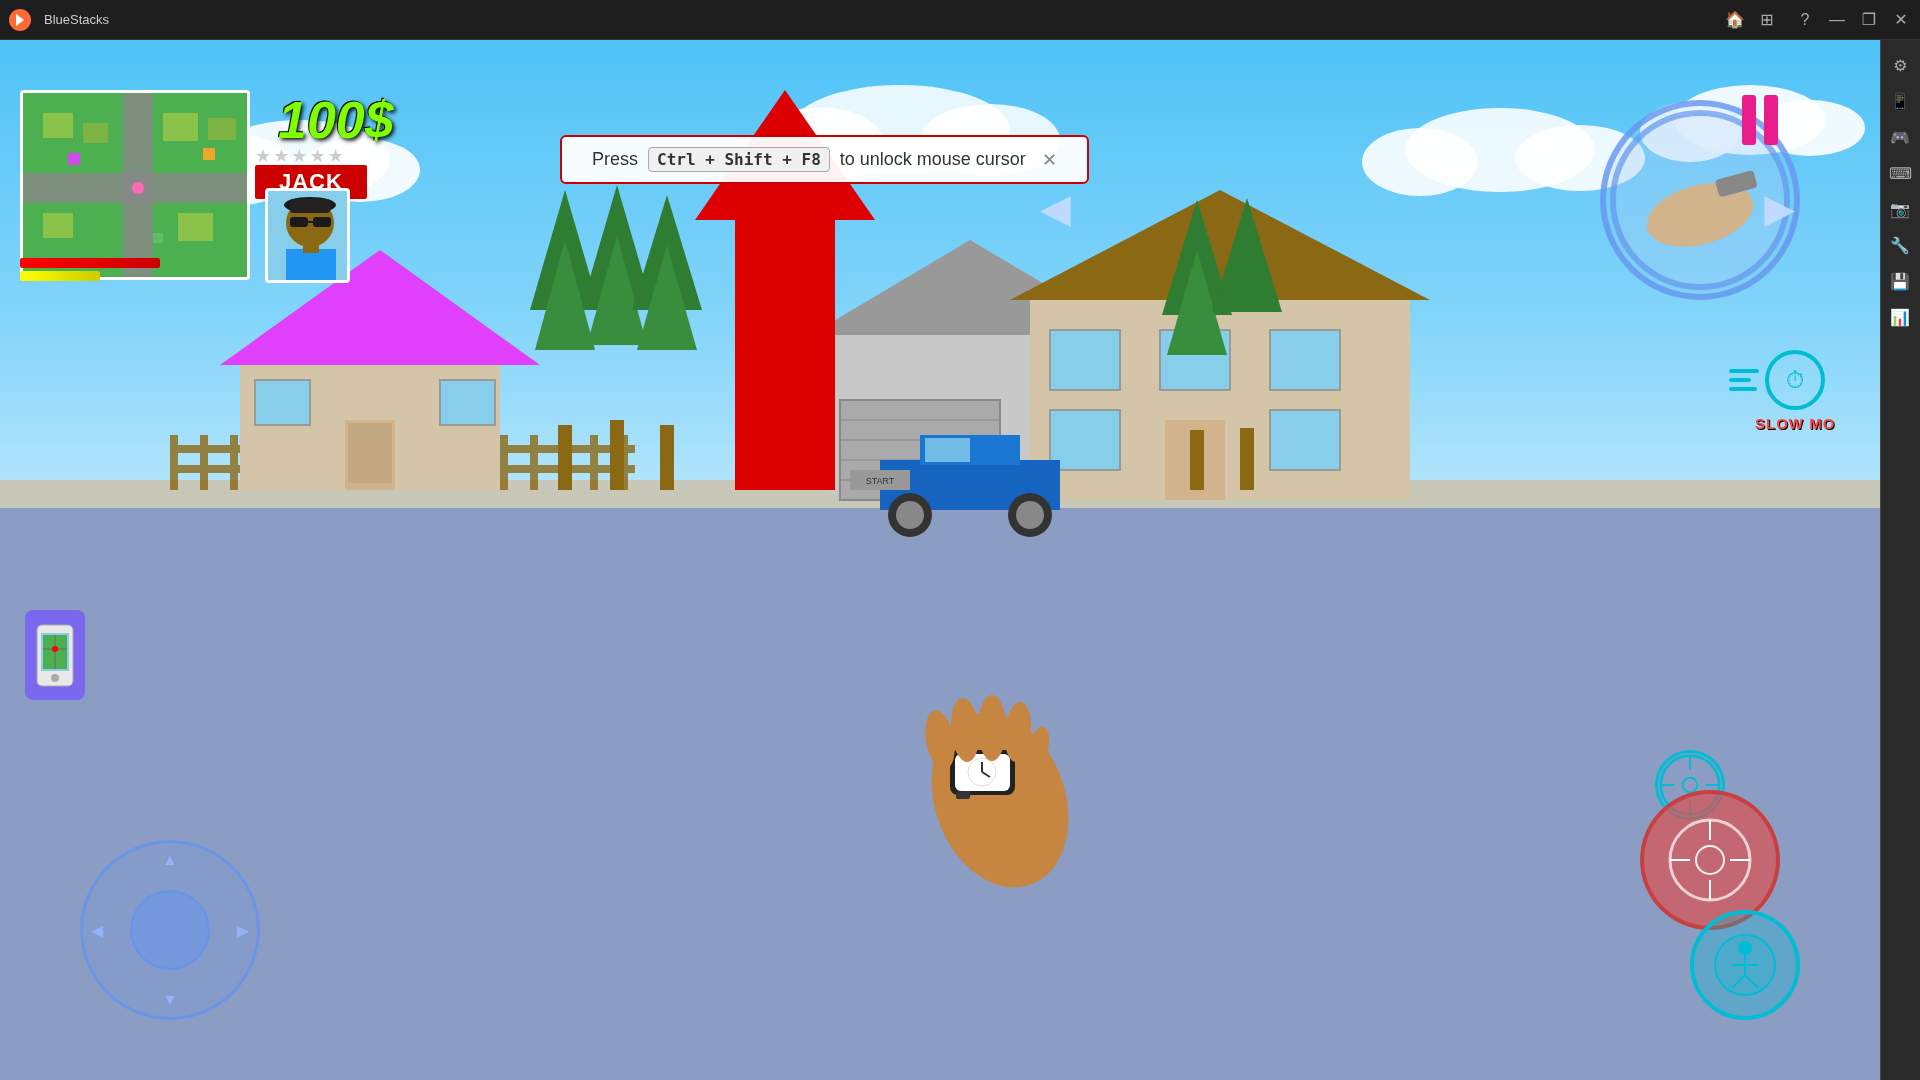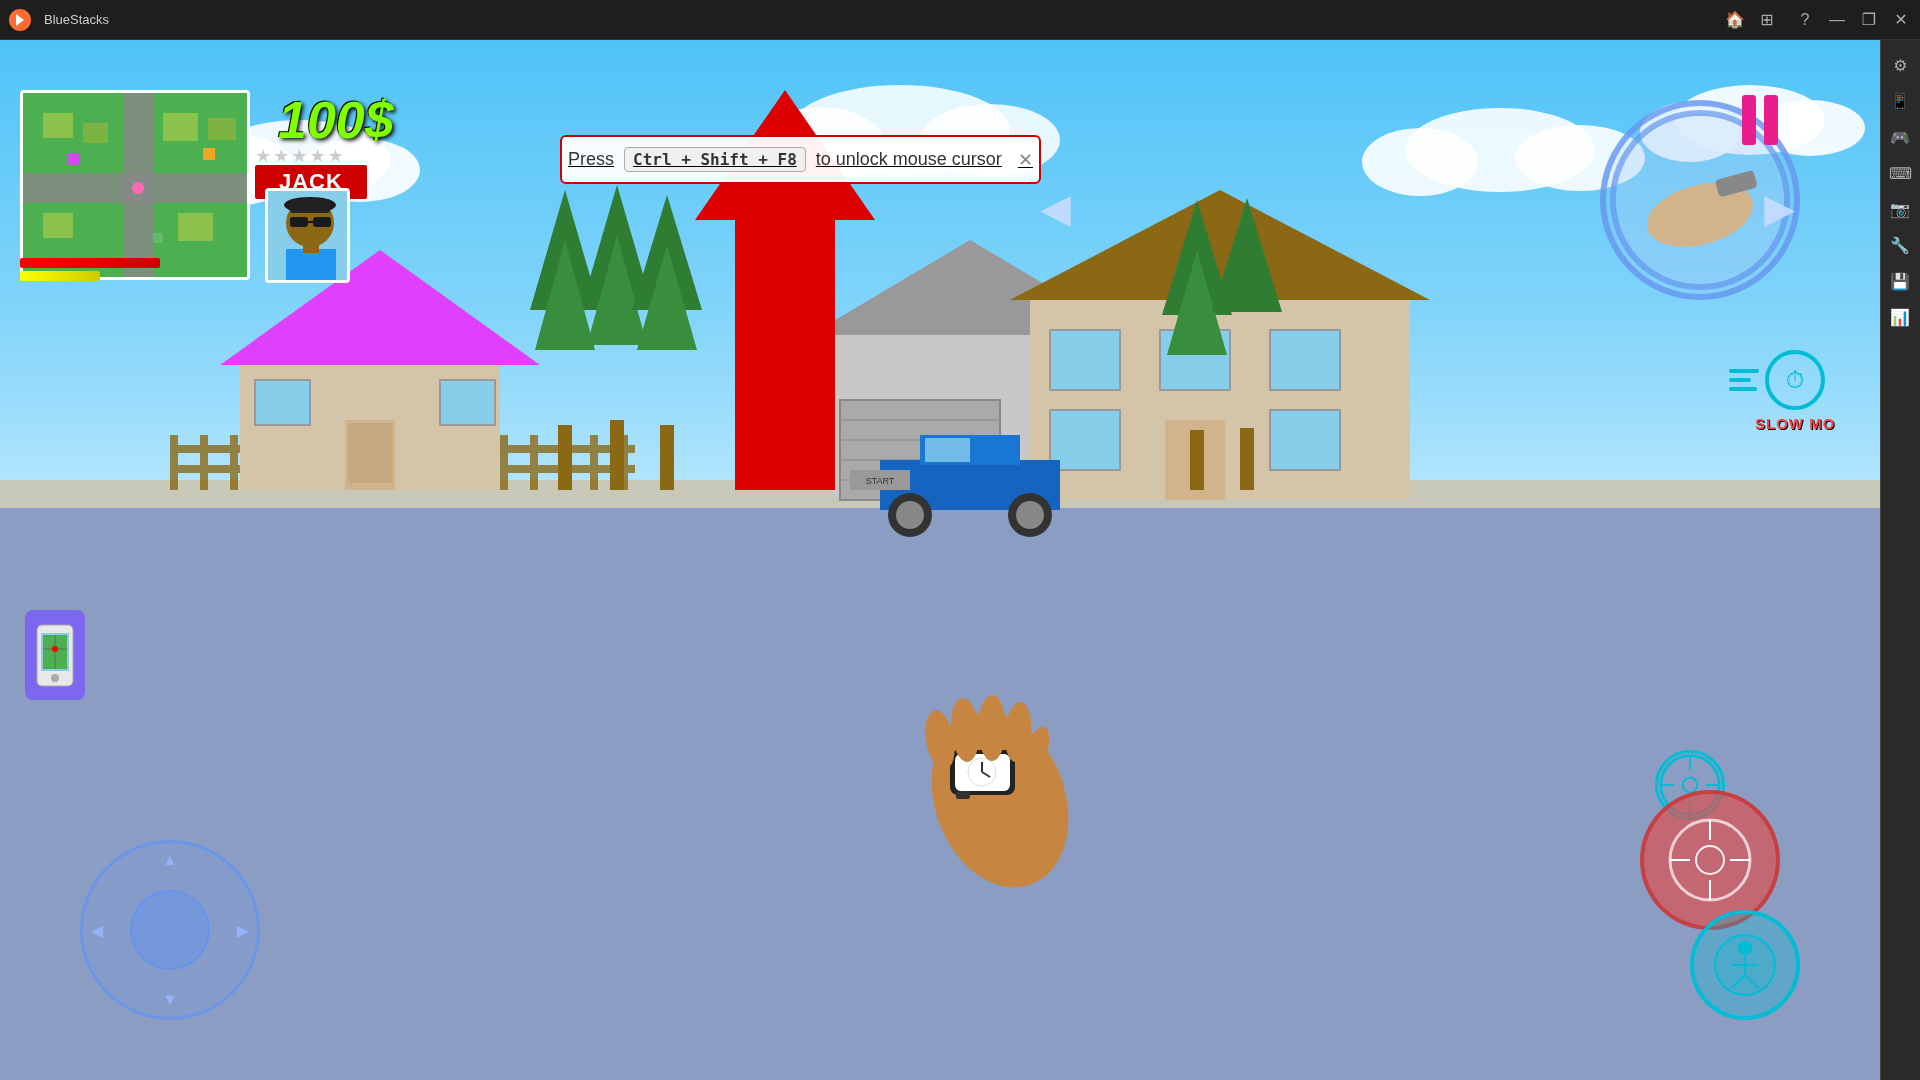--- a/index.html
+++ b/index.html
@@ -313,25 +313,24 @@
       color: #00BCD4; font-size: 32px;
     }
 
     
     #unlock-banner {
       position: absolute;
       top: 95px; left: 560px;
       background: rgba(255,255,255,0.95);
       border: 2px solid #cc0000;
       border-radius: 6px;
-      padding: 10px 6px;
+      padding: 10px 30px;
       display: flex; align-items: center; gap: 10px;
       z-index: 50;
       white-space: nowrap;
-      text-decoration: underline;
     }
     #unlock-banner .press-text {
       color: #333; font-size: 18px;
     }
     #unlock-banner .kbd {
       background: #f0f0f0;
       border: 1px solid #aaa;
       border-radius: 4px;
       padding: 2px 8px;
       font-size: 16px;

